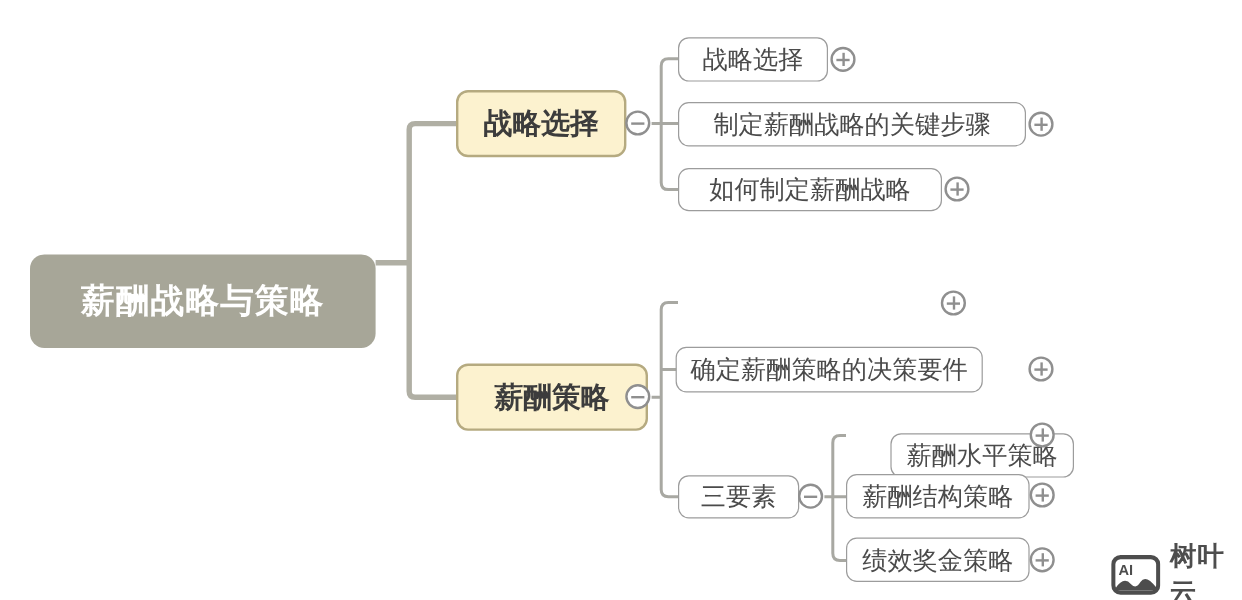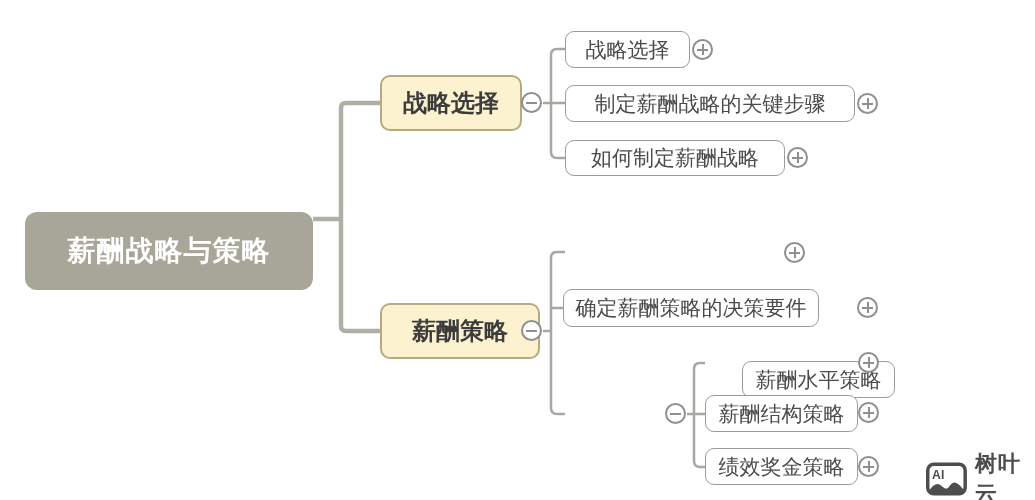--- a/index.html
+++ b/index.html
@@ -86,20 +86,23 @@
   </div>
   <span class="toggle minus" style="left:521px;top:320px;"></span>
 
   <span class="toggle plus" style="left:784px;top:242px;"></span>
 
   <div class="node leaf-node" style="left:563px;top:289px;width:256px;height:38px;">
     <span>确定薪酬策略的决策要件</span>
   </div>
   <span class="toggle plus" style="left:857px;top:297px;"></span>
 
+  <div class="node leaf-node" style="left:565px;top:396px;width:101px;height:36px;">
+    <span>三要素</span>
+  </div>
   <span class="toggle minus" style="left:665px;top:403px;"></span>
 
   <div class="node leaf-node" style="left:742px;top:345px;width:153px;height:37px;margin-top:16px;">
     <span>薪酬水平策略</span>
   </div>
   <span class="toggle plus" style="left:858px;top:352px;"></span>
 
   <div class="node leaf-node" style="left:705px;top:395px;width:153px;height:37px;">
     <span>薪酬结构策略</span>
   </div>

